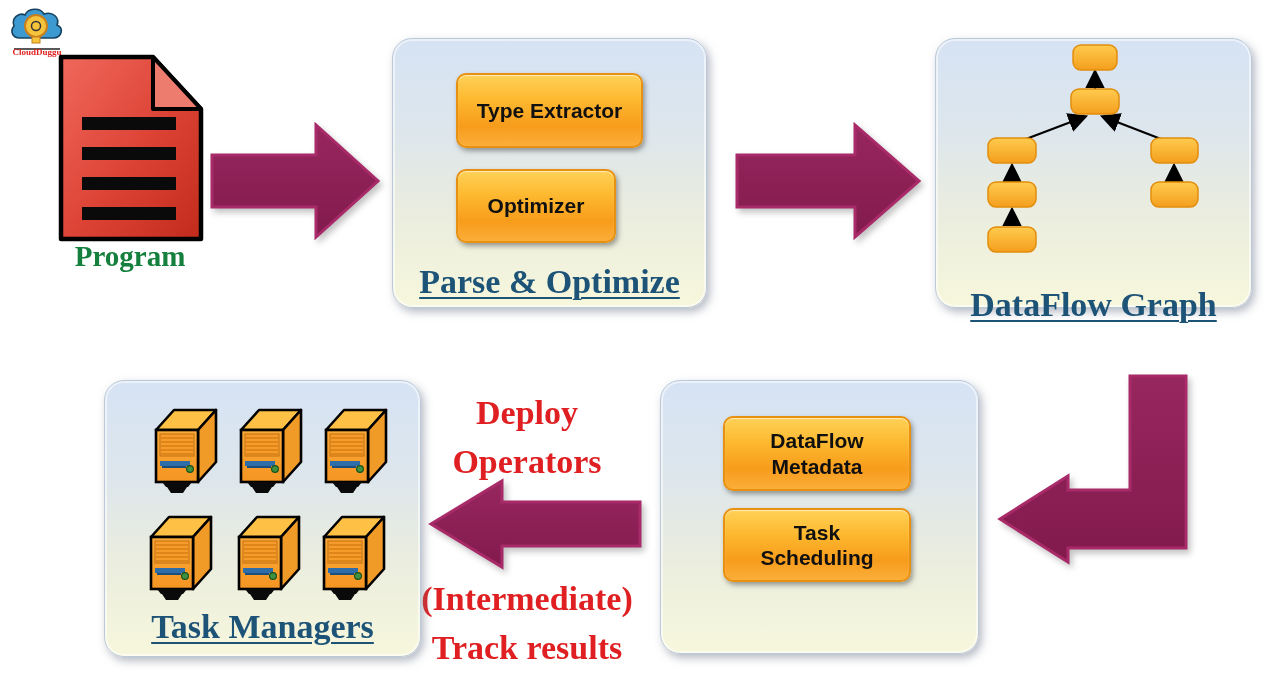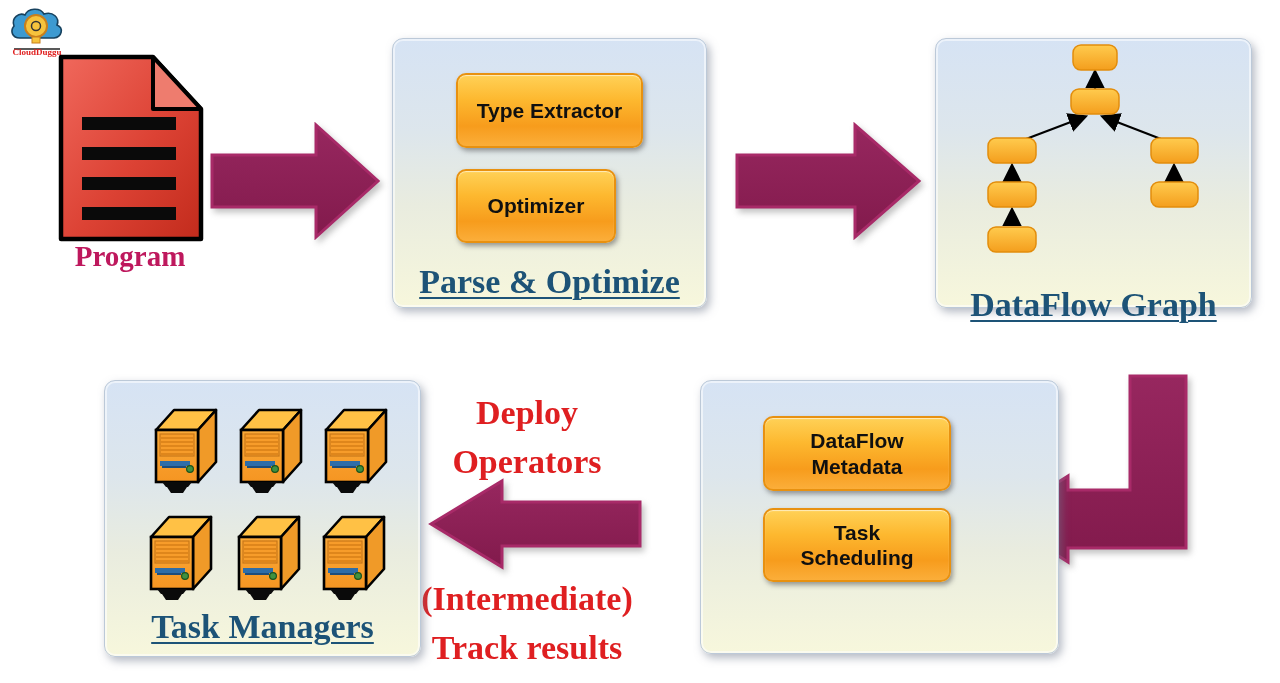--- a/index.html
+++ b/index.html
@@ -1,36 +1,36 @@
 <!DOCTYPE html>
 <html><head>
 <meta charset="utf-8">
 <style>
   html,body{margin:0;padding:0;background:#ffffff;}
   .canvas{position:relative;width:1280px;height:683px;background:#ffffff;overflow:hidden;
           font-family:"Liberation Serif",serif;}
   .abs{position:absolute;}
 
   
-  .panel{position:absolute;border-radius:11px;border:1px solid #bcc9d8;
+  .panel{position:absolute;border-radius:20px;border:1px solid #bcc9d8;
          background:linear-gradient(180deg,#d6e3f4 0%,#dde6ec 35%,#e9ecdf 62%,#f7f7dc 100%);
          box-shadow:3px 4px 8px rgba(110,120,140,.5), inset 0 0 0 2px rgba(255,255,255,.55);}
   .panel-label{position:absolute;left:0;right:0;text-align:center;
          color:#1d5377;font-weight:bold;font-size:34px;
          text-decoration:underline;text-decoration-thickness:2px;text-underline-offset:4px;}
 
   
   .obtn{position:absolute;border-radius:10px;border:2px solid #e89110;
         background:linear-gradient(180deg,#ffd157 0%,#fdb82f 35%,#f79c1c 72%,#fbae3a 100%);
         box-shadow:2px 3px 5px rgba(80,80,80,.55), inset 0 1px 1px rgba(255,255,255,.6);
         display:flex;align-items:center;justify-content:center;text-align:center;
         font-family:"Liberation Sans",sans-serif;font-weight:bold;font-size:21px;color:#101010;
         line-height:1.2;padding:4px 10px;box-sizing:border-box;}
 
-  .doc-label{position:absolute;text-align:center;color:#be185d;font-weight:bold;font-size:29px;}
+  .doc-label{position:absolute;text-align:center;color:#15803d;font-weight:bold;font-size:29px;}
 
   .red-note{position:absolute;text-align:center;color:#df1f21;font-weight:bold;font-size:34px;line-height:1.45;}
 
   .arrow-shadow{filter:drop-shadow(3px 4px 3px rgba(120,120,120,.45));}
 </style>
 </head>
 <body>
 
 <div class="canvas">
 
@@ -109,21 +109,21 @@
         <rect x="215" y="143" width="47" height="25" rx="8"></rect>
       </g>
     </svg>
     <div class="panel-label" style="top:226px;margin-top:21px;">DataFlow Graph</div>
   </div>
 
   <svg class="abs arrow-shadow" style="left:995px;top:370px;" width="196" height="198" viewBox="0 0 196 198">
     <polygon points="135,6 191,6 191,178 73,178 73,192 5,149 73,106 73,120 135,120" fill="url(#magGrad)" stroke="#a82a68" stroke-width="3"></polygon>
   </svg>
 
-  <div class="panel" style="left:700px;top:380px;width:317px;height:272px;padding-left:40px;">
+  <div class="panel" style="left:660px;top:380px;width:317px;height:272px;">
     <div class="obtn" style="left:62px;top:35px;width:188px;height:75px;">DataFlow Metadata</div>
     <div class="obtn" style="left:62px;top:127px;width:188px;height:74px;">Task Scheduling</div>
   </div>
 
   <svg class="abs arrow-shadow" style="left:428px;top:478px;" width="214" height="92" viewBox="0 0 214 92">
     <polygon points="212,24 74,24 74,3 3,46 74,89 74,68 212,68" fill="url(#magGrad)" stroke="#a82a68" stroke-width="3"></polygon>
   </svg>
 
   <div class="red-note" style="left:427px;top:388px;width:200px;">
     <div>Deploy</div>

